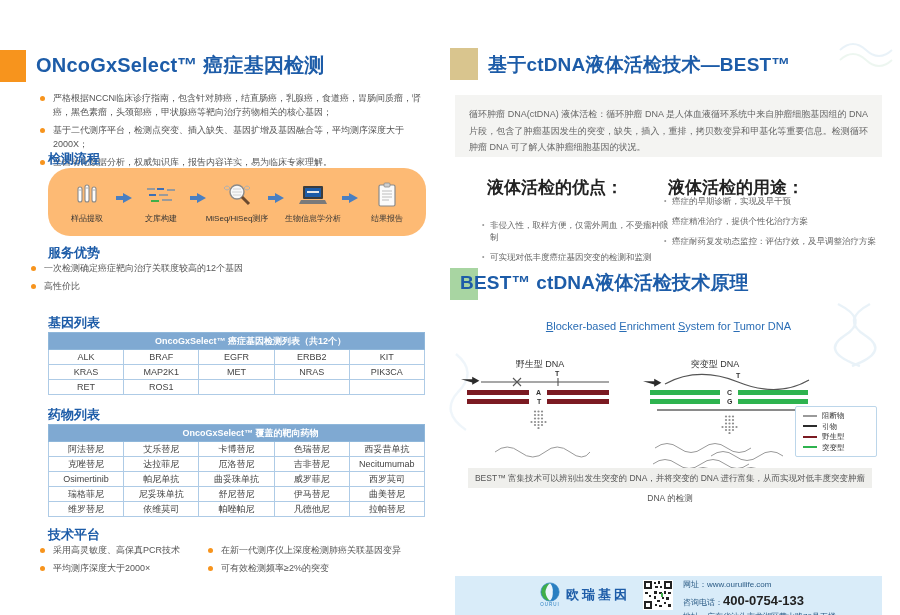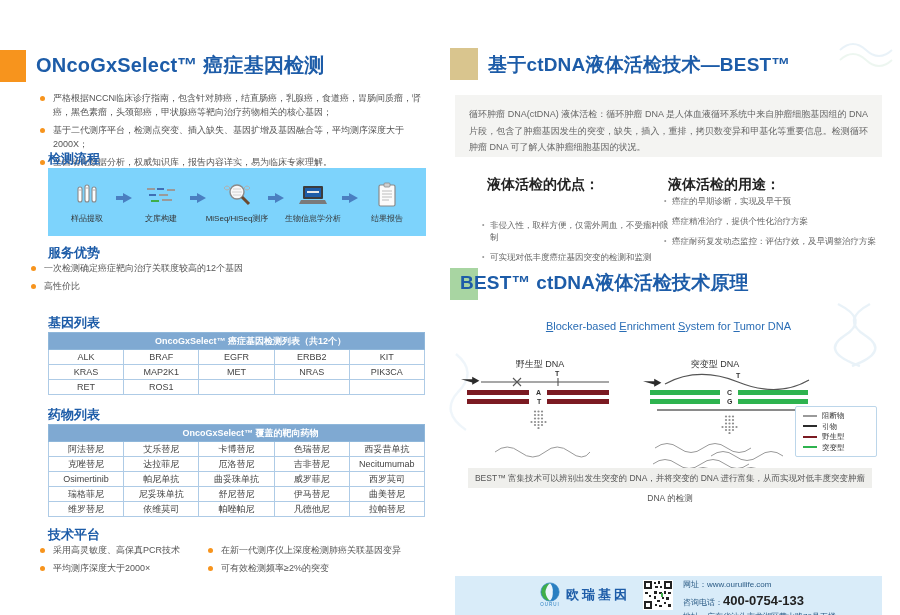--- a/index.html
+++ b/index.html
@@ -17,34 +17,34 @@
   .main-title { font-size:20px; font-weight:bold; color:#1d5ca8; letter-spacing:0.2px; }
   .sec-head { font-size:13px; font-weight:bold; color:#1d5ca8; }
 
   
   .bullet { position:relative; padding-left:13px; font-size:9px; line-height:1.55; color:#555; margin-bottom:4px; }
   .bullet::before { content:""; position:absolute; left:0; top:4px; width:5px; height:5px; border-radius:50%; background:#f7941d; }
   .mini-bullet { position:relative; padding-left:8px; font-size:8.5px; line-height:1.4; color:#666; margin-bottom:8px; }
   .mini-bullet::before { content:"•"; position:absolute; left:0; top:0; color:#999; font-size:7px; }
 
   
-  .flow-box { background:#7dd3fc; display:flex; align-items:center; justify-content:space-between; padding:8px 10px; }
+  .flow-box { background:#fdba74; display:flex; align-items:center; justify-content:space-between; padding:8px 10px;border-radius:22px; }
   .flow-step { display:flex; flex-direction:column; align-items:center; width:62px; }
   .flow-step .icon { height:30px; display:flex; align-items:center; justify-content:center; }
   .flow-step .lbl { font-size:8px; color:#333; margin-top:3px; white-space:nowrap; }
   .flow-arrow { flex:0 0 16px; display:flex; align-items:center; justify-content:center; margin-top:-8px; }
 
   
   table.dt { border-collapse:collapse; width:377px; table-layout:fixed; }
   table.dt th { background:#7fa9d2; color:#fff; font-size:9px; font-weight:bold; height:17px; border:1px solid #8fb7da;padding-left:28px; }
   table.dt td { border:1px solid #aecbe6; font-size:9px; color:#444; text-align:center; height:15px; background:#fff; }
 
   
   .intro-box { background:#f4f4f2; padding:11px 14px; font-size:9px; line-height:1.85; color:#666; text-align:justify; }
-  .sub-head { font-size:14px; font-weight:bold; color:#222; }
+  .sub-head { font-size:17px; font-weight:bold; color:#222; }
   .note-box { background:#efefec; font-size:8.5px; color:#555; text-align:center; line-height:20px; height:20px; }
   .subtitle { font-size:11px; color:#2a6db5; text-align:center; }
   .subtitle .useg { text-decoration:underline; }
 
   
   .dgm-label { font-size:9px; color:#333; text-align:center; }
   .bar-row { position:absolute; height:5px; }
   .bar-seg { position:absolute; top:0; height:5px; }
   .maroon { background:#7b1a22; }
   .greenb { background:#2eb34f; }

